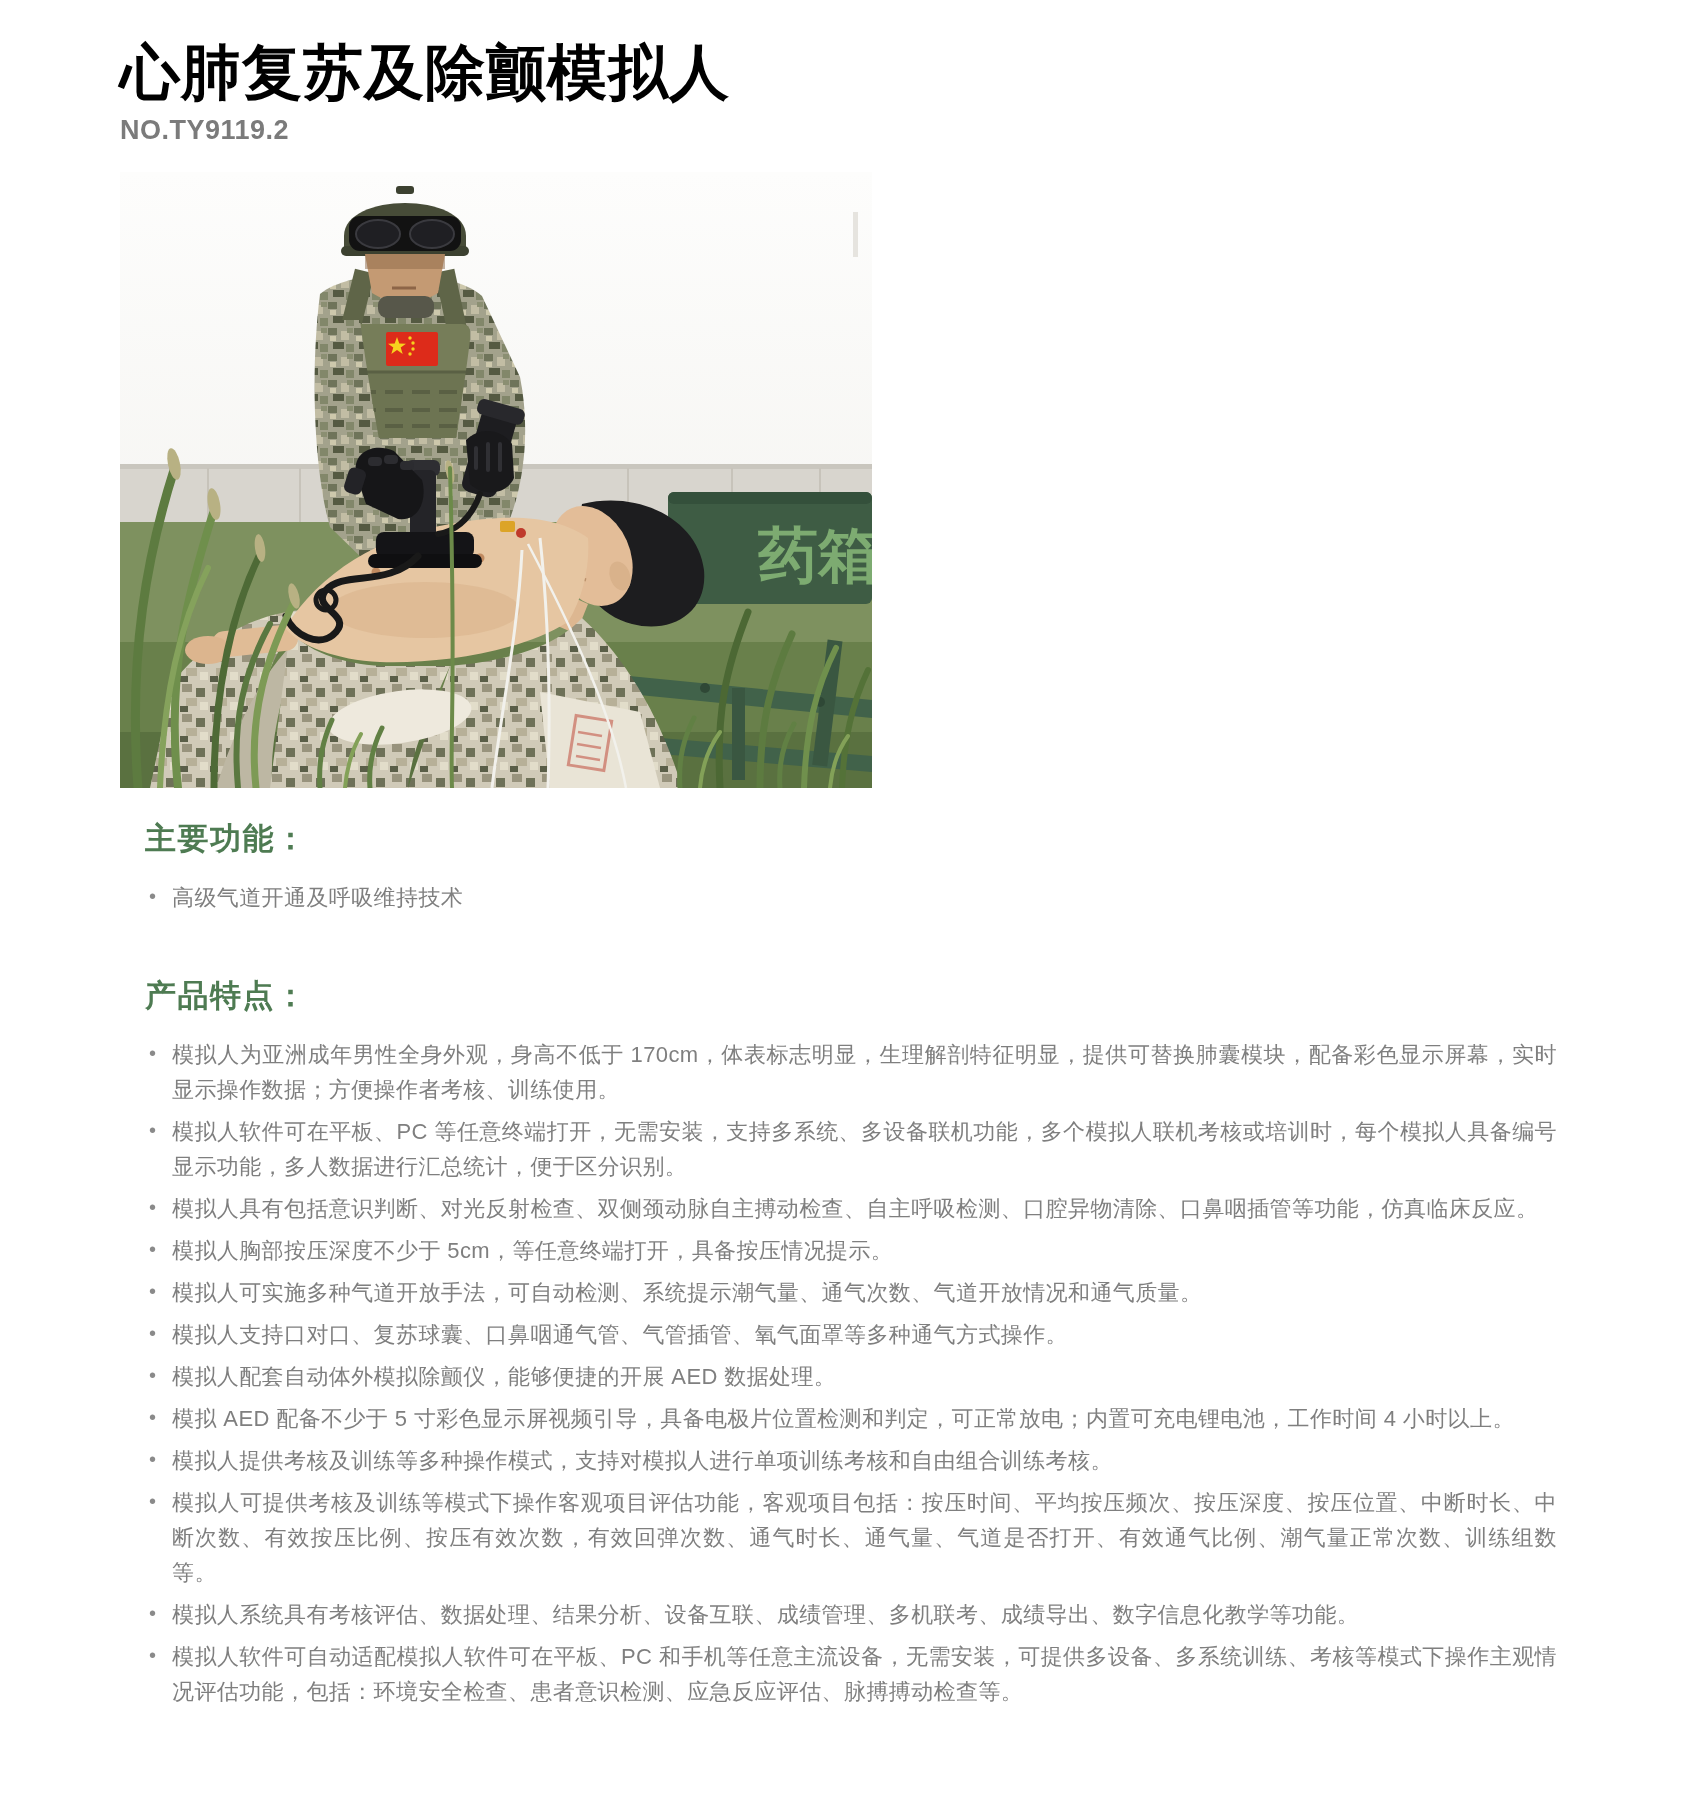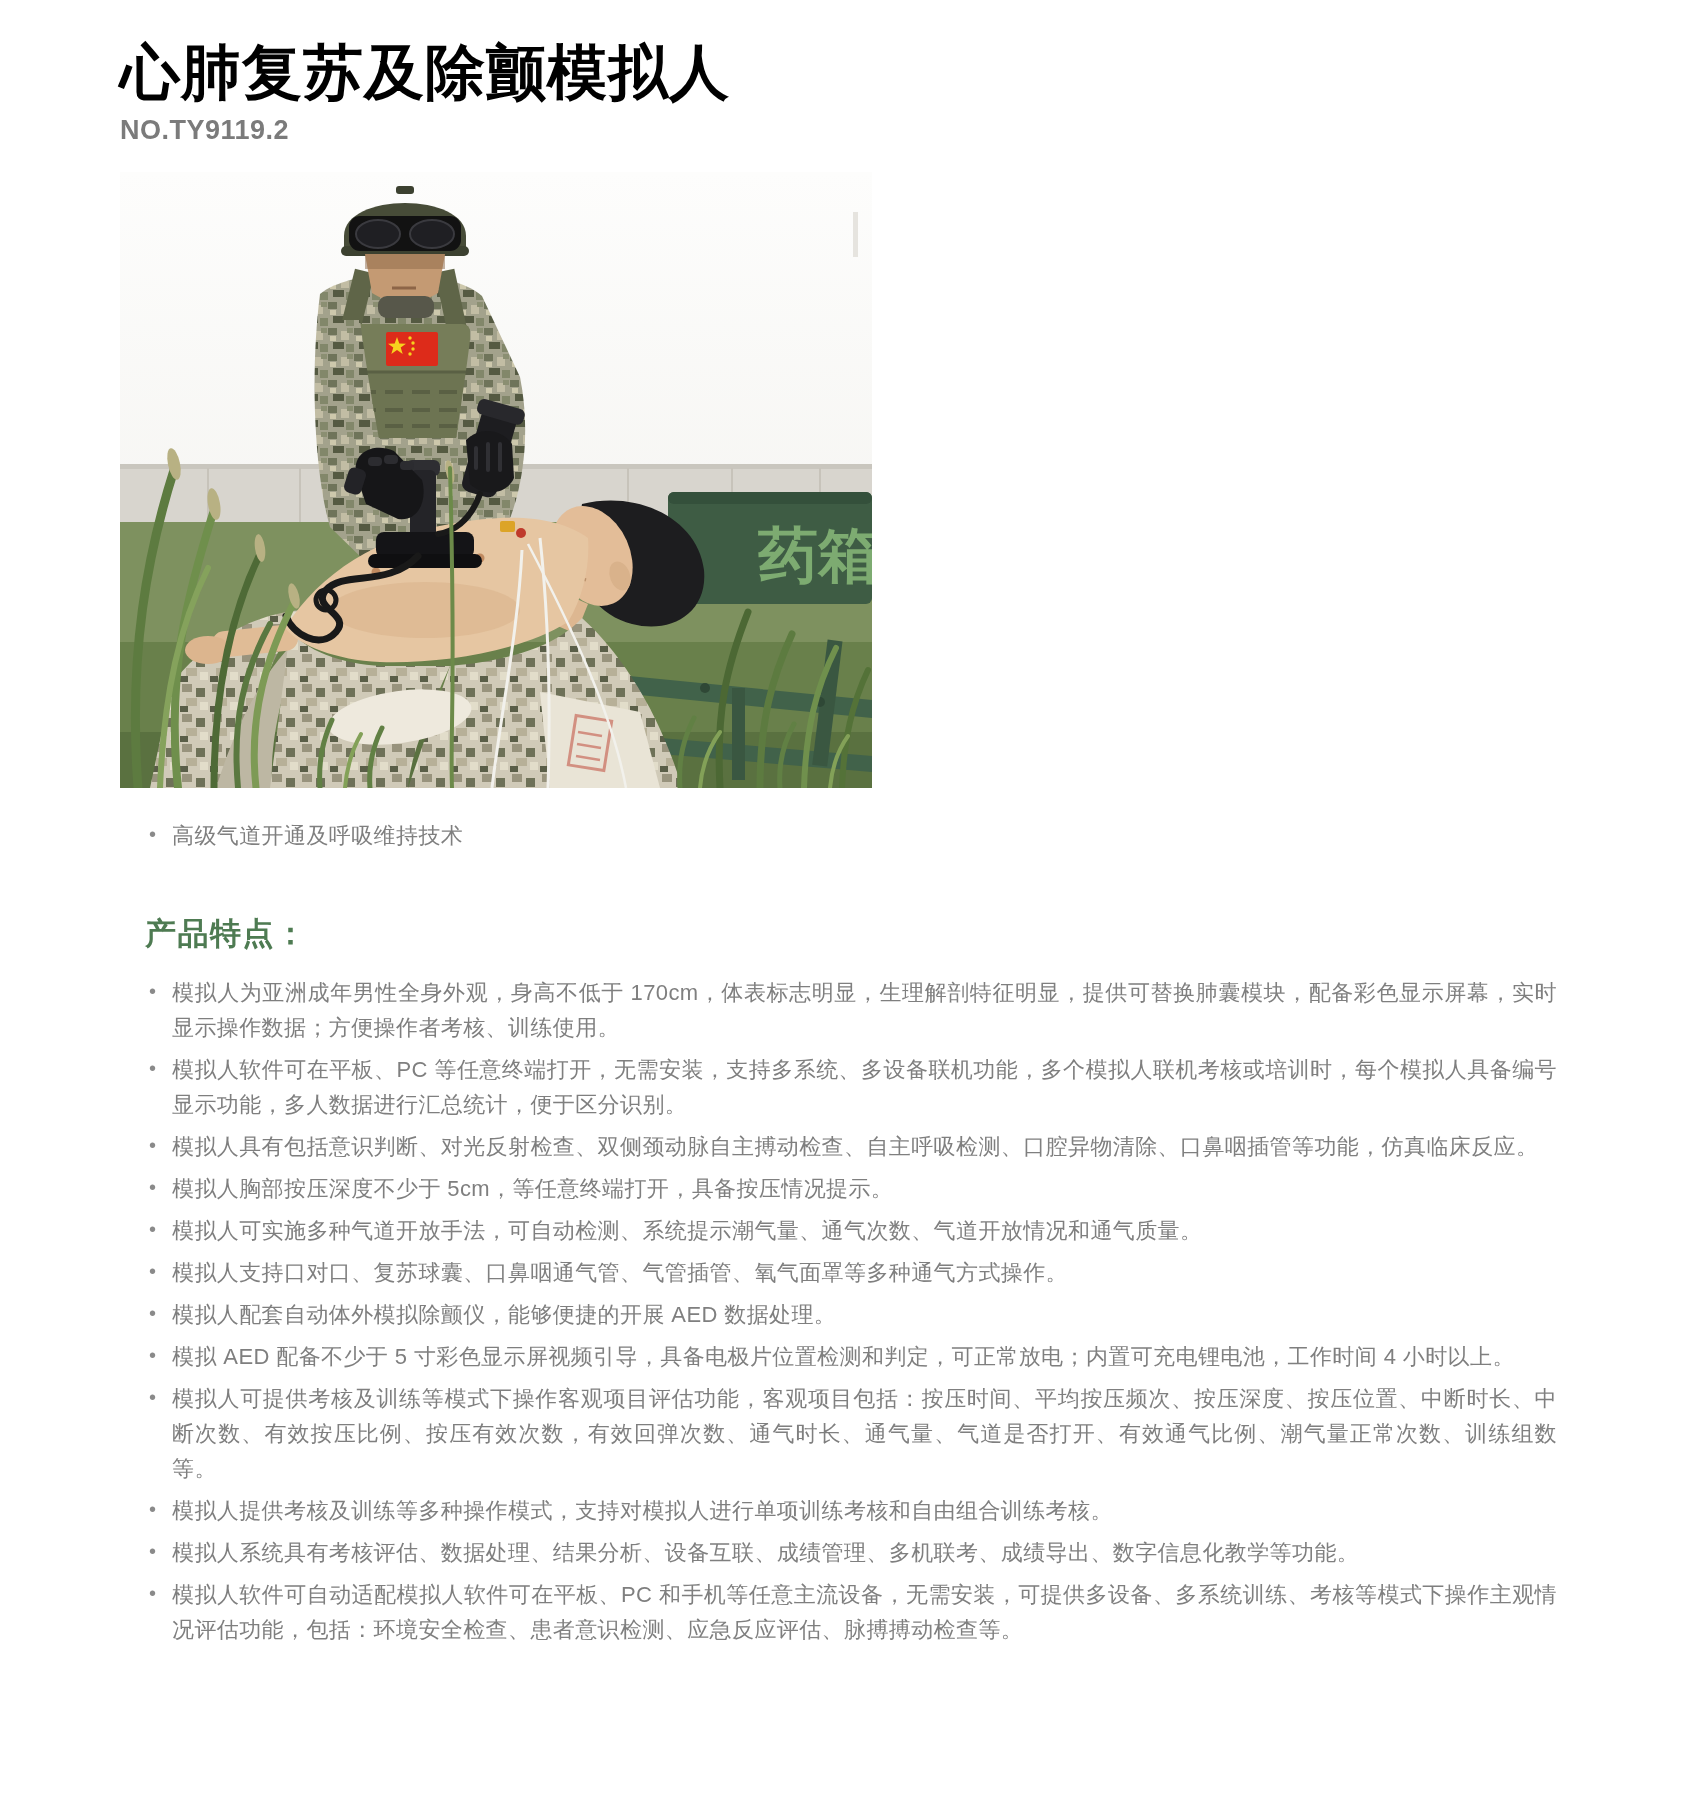--- a/index.html
+++ b/index.html
@@ -302,20 +302,21 @@
         <g stroke="#83a158" stroke-width="4">
           <path d="M225,616 C227,592 233,576 241,562"></path>
           <path d="M580,616 C582,592 590,574 600,560"></path>
           <path d="M710,616 C712,594 718,578 728,564"></path>
         </g>
       </g>
     </svg>
   </div>
 
   <div class="section sec-main">
+    <h2 class="section-heading">主要功能：</h2>
     <ul class="bullets">
 
         <li><span>高级气道开通及呼吸维持技术</span></li>
       </ul>
   </div>
 
   <div class="section sec-features">
     <h2 class="section-heading">产品特点：</h2>
     <ul class="bullets">
 
@@ -329,23 +330,23 @@
         <li><span>模拟人胸部按压深度不少于 5cm，等任意终端打开，具备按压情况提示。</span></li>
 
         <li><span>模拟人可实施多种气道开放手法，可自动检测、系统提示潮气量、通气次数、气道开放情况和通气质量。</span></li>
 
         <li><span>模拟人支持口对口、复苏球囊、口鼻咽通气管、气管插管、氧气面罩等多种通气方式操作。</span></li>
 
         <li><span>模拟人配套自动体外模拟除颤仪，能够便捷的开展 AED 数据处理。</span></li>
 
         <li><span>模拟 AED 配备不少于 5 寸彩色显示屏视频引导，具备电极片位置检测和判定，可正常放电；内置可充电锂电池，工作时间 4 小时以上。</span></li>
 
+        <li><span>模拟人提供考核及训练等多种操作模式，支持对模拟人进行单项训练考核和自由组合训练考核。</span></li>
+
         <li><span>模拟人可提供考核及训练等模式下操作客观项目评估功能，客观项目包括：按压时间、平均按压频次、按压深度、按压位置、中断时长、中断次数、有效按压比例、按压有效次数，有效回弹次数、通气时长、通气量、气道是否打开、有效通气比例、潮气量正常次数、训练组数等。</span></li>
-
-        <li><span>模拟人提供考核及训练等多种操作模式，支持对模拟人进行单项训练考核和自由组合训练考核。</span></li>
 
         <li><span>模拟人系统具有考核评估、数据处理、结果分析、设备互联、成绩管理、多机联考、成绩导出、数字信息化教学等功能。</span></li>
 
         <li><span>模拟人软件可自动适配模拟人软件可在平板、PC 和手机等任意主流设备，无需安装，可提供多设备、多系统训练、考核等模式下操作主观情况评估功能，包括：环境安全检查、患者意识检测、应急反应评估、脉搏搏动检查等。</span></li>
       </ul>
   </div>
 
 </div>
 
 </body></html>

